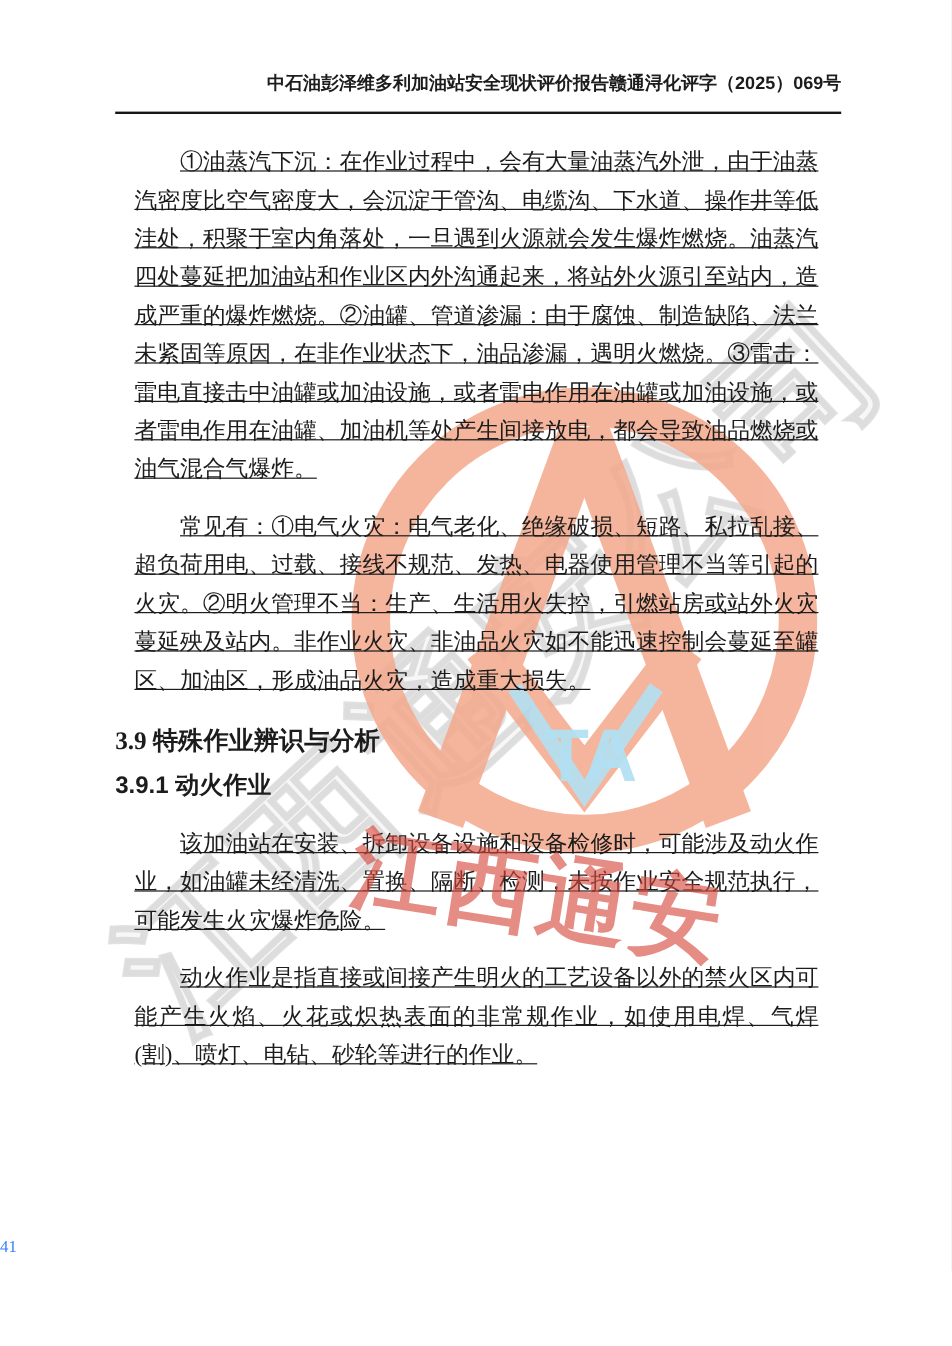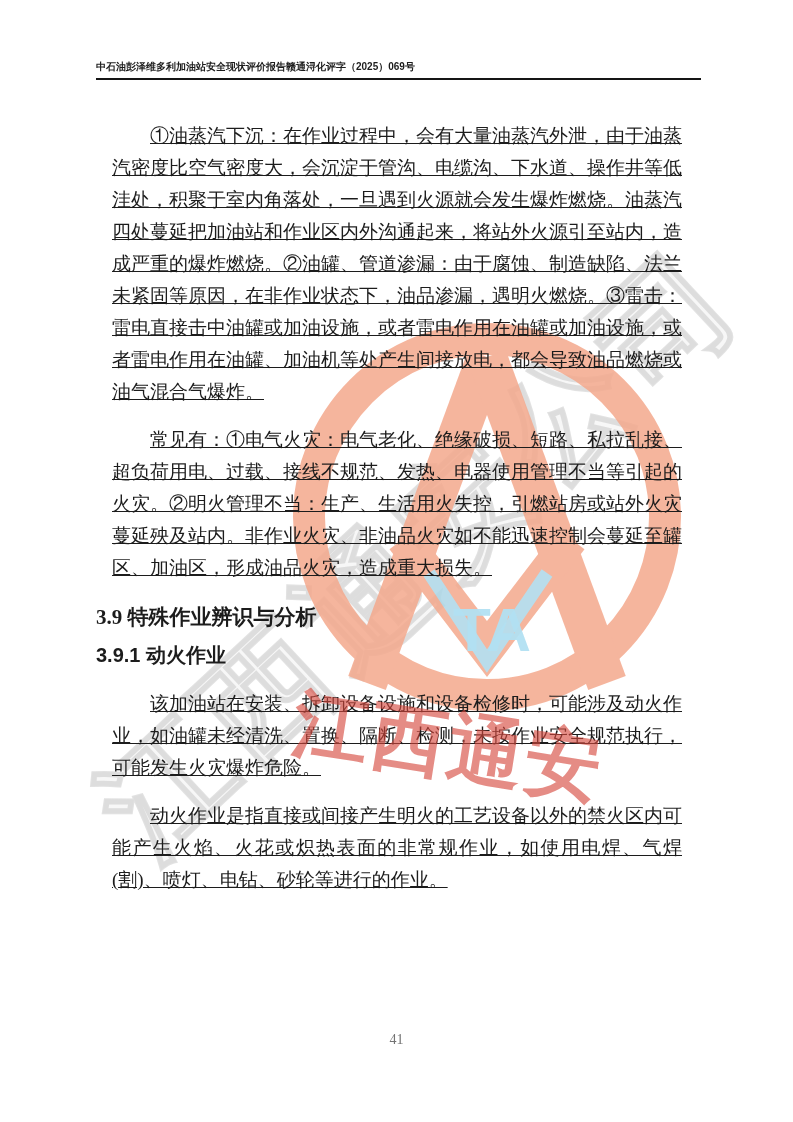--- a/index.html
+++ b/index.html
@@ -9,24 +9,24 @@
     margin:0 auto;
     background:#ffffff;
     overflow:hidden;
     font-family:"Liberation Serif","DejaVu Serif",serif;
     color:#1c1c1c;
   }
   
   .header{
     position:absolute;
     top:60px;left:96px;right:92px;
-    display:flex;justify-content:flex-start;align-items:flex-end;
+    display:flex;justify-content:flex-end;align-items:flex-end;
     font-family:"Liberation Sans","DejaVu Sans",sans-serif;
-    font-weight:bold;font-size:10px;
-    padding-bottom:4px;
+    font-weight:bold;font-size:15px;
+    padding-bottom:14px;
     border-bottom:2px solid #151515;
     z-index:2;
   }
   
   .content{
     position:absolute;
     top:104px;left:96px;width:602px;
     font-size:19px;line-height:32px;
     text-align:justify;
     z-index:2;
@@ -72,22 +72,21 @@
     font-weight:bold;
     font-size:76px;letter-spacing:2px;
     color:#d6473c;opacity:0.62;
     white-space:nowrap;
     z-index:3;pointer-events:none;
   }
   
   .footer{
     position:absolute;
     top:1032px;left:0;right:0;
-    text-align:center;
-    font-size:14px;color:#737373;
+    font-size:14px;color:#3b82f6;
     z-index:2;
   }
 </style>
 </head>
 <body>
 
 <div class="page">
 
   <div class="wm-diagonal">江西通安公司</div>
 

